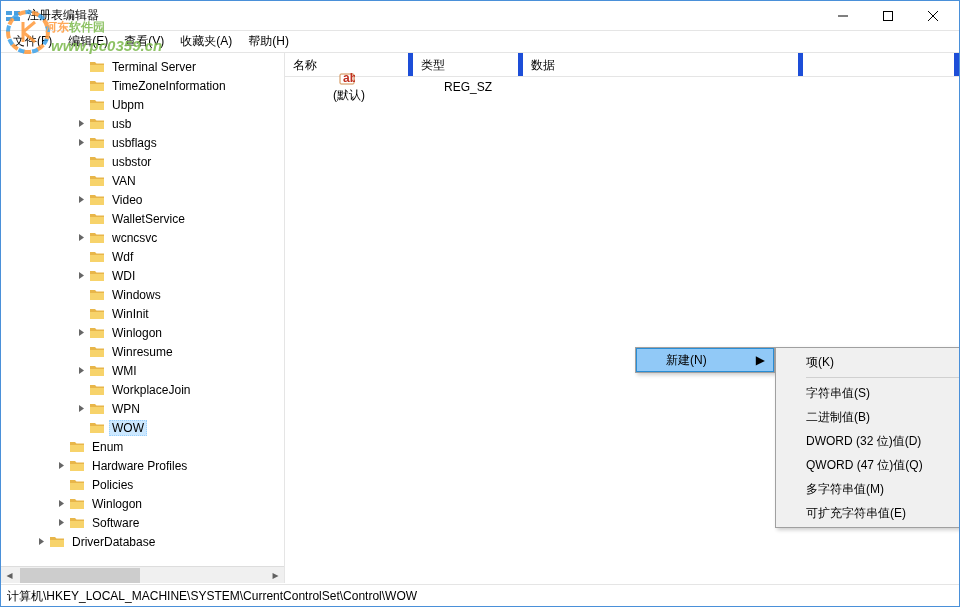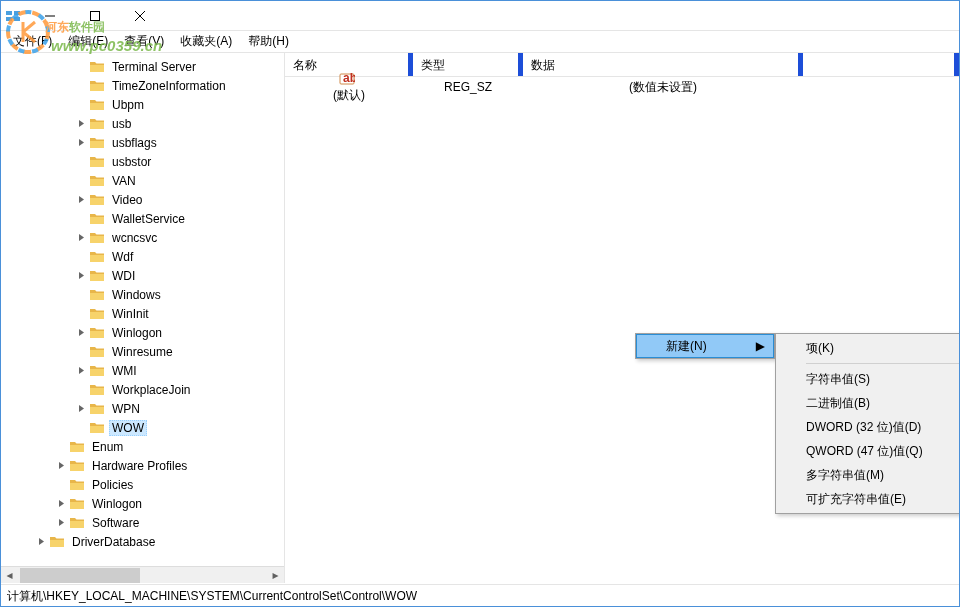--- a/index.html
+++ b/index.html
@@ -40,21 +40,21 @@
 .listpanel { flex: 1; position: relative; }
 .listhead { height: 24px; display: flex; border-bottom: 1px solid #e5e5e5; }
 .listhead .col { padding: 4px 8px; border-right: 5px solid #1d4ed8; }
 .listhead .col.sp { flex: 1; }
 .listbody { }
 .listrow { display: flex; height: 20px; align-items: center; }
 .listrow .cell { padding: 2px 8px; display: flex; align-items: center; flex-direction: column; }
 .listrow .valicon { width: 16px; height: 16px; margin-right: 4px; display: inline-flex; align-items: center; justify-content: center; }
 
 
-.ctxmenu { position: absolute; background: #f0f0f0; border: 1px solid #a0a0a0; box-shadow: 2px 2px 4px rgba(0,0,0,0.2); }
+.ctxmenu { position: absolute; background: #f0f0f0; border: 1px solid #a0a0a0; box-shadow: 2px 2px 4px rgba(0,0,0,0.2); margin-top: 14px; }
 .ctxmenu .ctxitem { height: 24px; display: flex; align-items: center; padding: 0 28px 0 30px; position: relative; }
 .ctxmenu .ctxitem.hl { background: #91c9f7; border: 1px solid #2a8dd4; padding: 0 27px 0 29px; }
 .ctxmenu .ctxitem .arrow { position: absolute; right: 8px; }
 .ctxmenu .sep { height: 1px; background: #d0d0d0; margin: 3px 2px 3px 30px; }
 .ctxmenu.primary { left: 350px; top: 280px; width: 140px; }
 .ctxmenu.sub { left: 490px; top: 280px; width: 206px; padding: 2px 0; }
 
 
 .statusbar { height: 22px; border-top: 1px solid #e5e5e5; padding: 3px 6px; position: absolute; bottom: 0; left: 0; right: 0; background: #fff; }
 
@@ -75,20 +75,21 @@
 
 <div class="titlebar">
   <span class="appicon">
     <svg viewBox="0 0 16 16">
         <rect x="1" y="3" width="6" height="4" fill="#4aa0e0"></rect>
         <rect x="9" y="3" width="6" height="4" fill="#4aa0e0"></rect>
         <rect x="1" y="9" width="6" height="4" fill="#4aa0e0"></rect>
         <rect x="9" y="9" width="6" height="4" fill="#4aa0e0"></rect>
       </svg>
   </span>
+  <span class="title">注册表编辑器</span>
   <div class="winbtns">
     <div class="winbtn">
         <svg viewBox="0 0 10 10">
           <line x1="0" y1="5" x2="10" y2="5" stroke="#000" stroke-width="1"></line>
         </svg>
       </div>
     <div class="winbtn">
         <svg viewBox="0 0 10 10">
           <rect x="0.5" y="0.5" width="9" height="9" fill="none" stroke="#000" stroke-width="1"></rect>
         </svg>
@@ -420,21 +421,20 @@
         <div class="cell" style="width:128px">
           <span class="valicon">
             <svg viewBox="0 0 16 16">
                 <rect x="1" y="3" width="14" height="10" rx="1" fill="#fff" stroke="#d08a4a"></rect>
                 <text x="4" y="11" font-size="8" fill="#c03020" font-weight="bold">ab</text>
               </svg>
           </span>
           <span>(默认)</span>
         </div>
         <div class="cell" style="width:110px">REG_SZ</div>
-        <div class="cell" style="width:280px">(数值未设置)</div>
       </div>
     </div>
 
     <div class="ctxmenu primary">
       <div class="ctxitem hl">
         <span>新建(N)</span>
         <span class="arrow">▶</span>
       </div>
     </div>
     <div class="ctxmenu sub">

